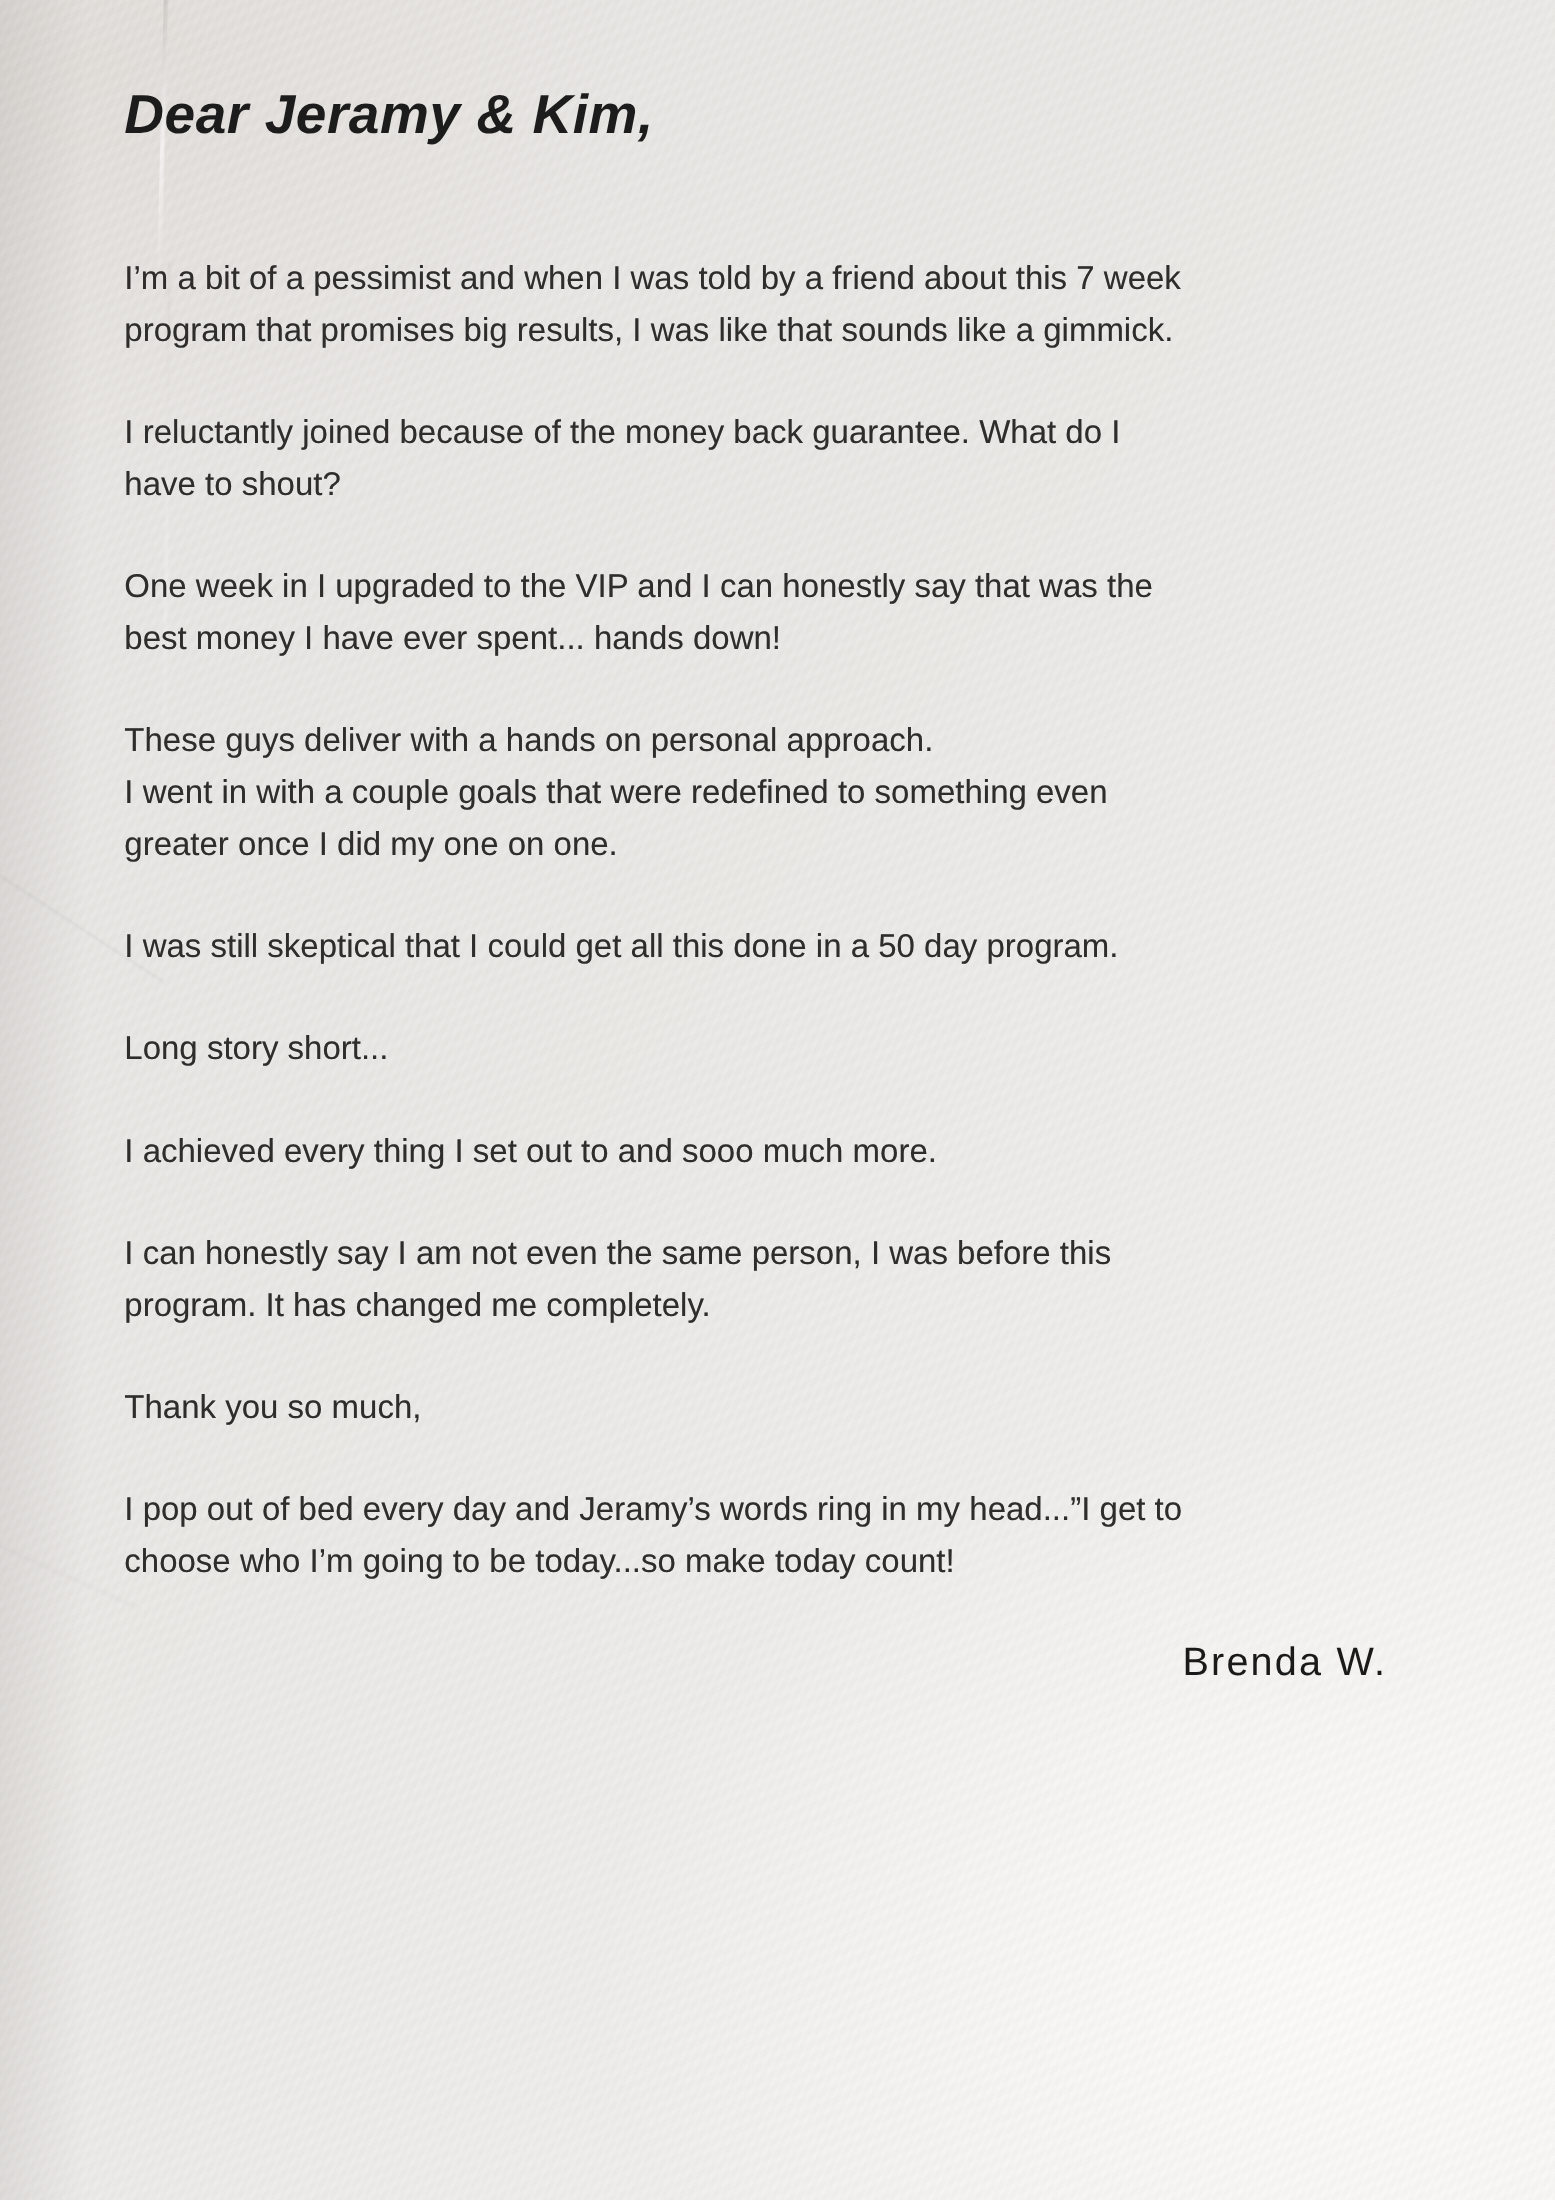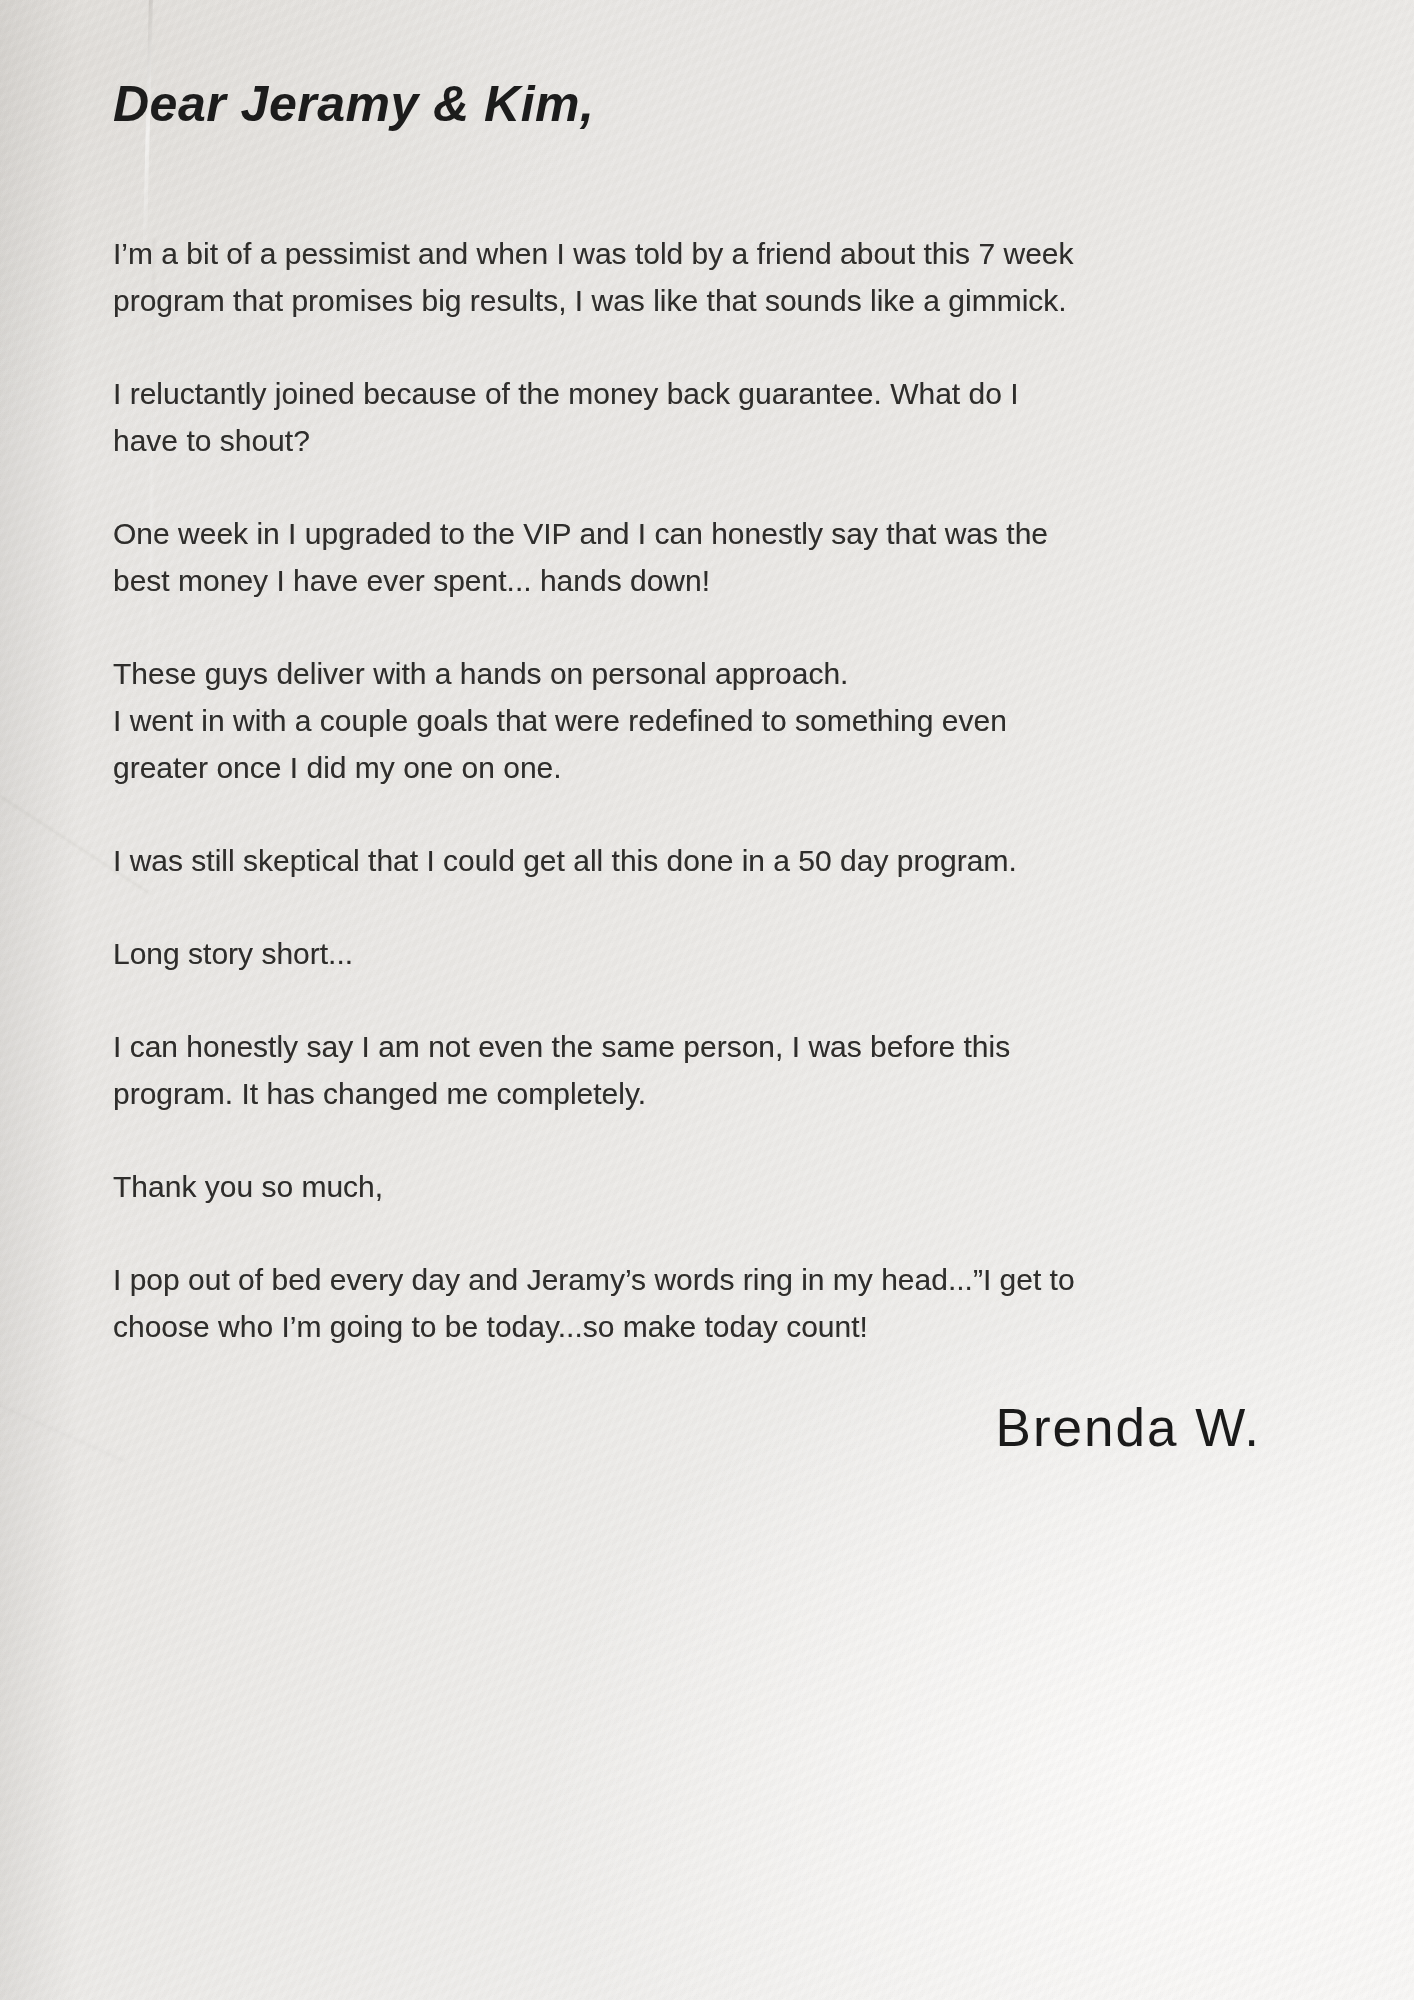--- a/index.html
+++ b/index.html
@@ -94,21 +94,21 @@
     font-size: 30px;
     line-height: 47px;
     font-weight: 400;
     color: #2e2d2b;
     white-space: pre-line;
     text-shadow: 0 0 0.5px rgba(46,45,43,0.35);
   }
   .signature {
     margin: 40px 38px 0 0;
     text-align: right;
-    font-size: 53px;
+    font-size: 36px;
     line-height: 1.2;
     font-weight: 500;
     letter-spacing: 2px;
     color: #1a1a1a;
   }
 </style>
 </head>
 <body>
 
 <div class="paper">
@@ -126,20 +126,21 @@
 program that promises big results, I was like that sounds like a gimmick.</p>
     <p class="para">I reluctantly joined because of the money back guarantee. What do I
 have to shout?</p>
     <p class="para">One week in I upgraded to the VIP and I can honestly say that was the
 best money I have ever spent... hands down!</p>
     <p class="para">These guys deliver with a hands on personal approach.
 I went in with a couple goals that were redefined to something even
 greater once I did my one on one.</p>
     <p class="para">I was still skeptical that I could get all this done in a 50 day program.</p>
     <p class="para">Long story short...</p>
+    <p class="para">I achieved every thing I set out to and sooo much more.</p>
     <p class="para">I can honestly say I am not even the same person, I was before this
 program. It has changed me completely.</p>
     <p class="para">Thank you so much,</p>
     <p class="para">I pop out of bed every day and Jeramy’s words ring in my head...”I get to
 choose who I’m going to be today...so make today count!</p>
 
     <div class="signature">Brenda W.</div>
   </div>
 </div>
 

